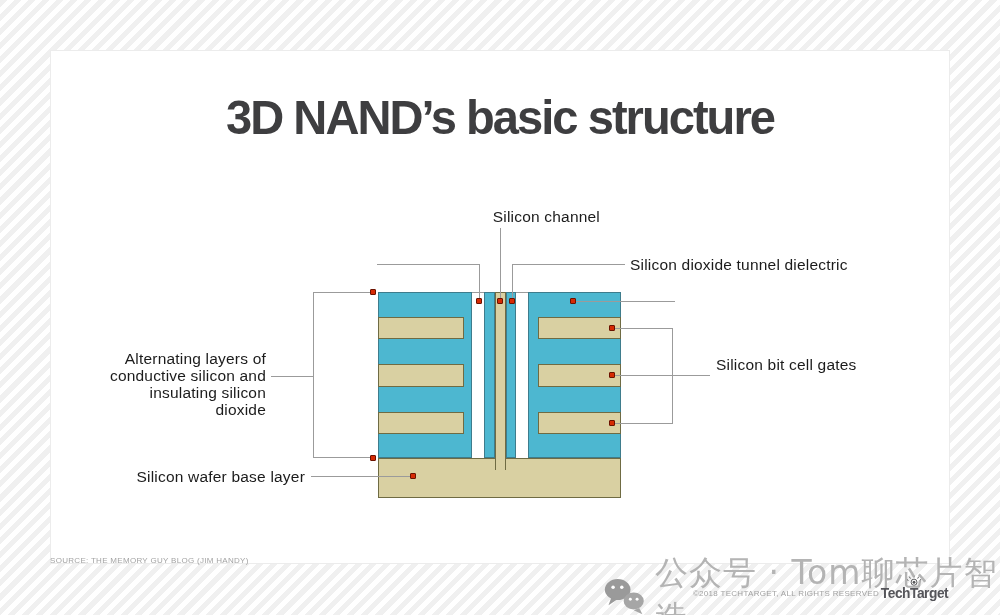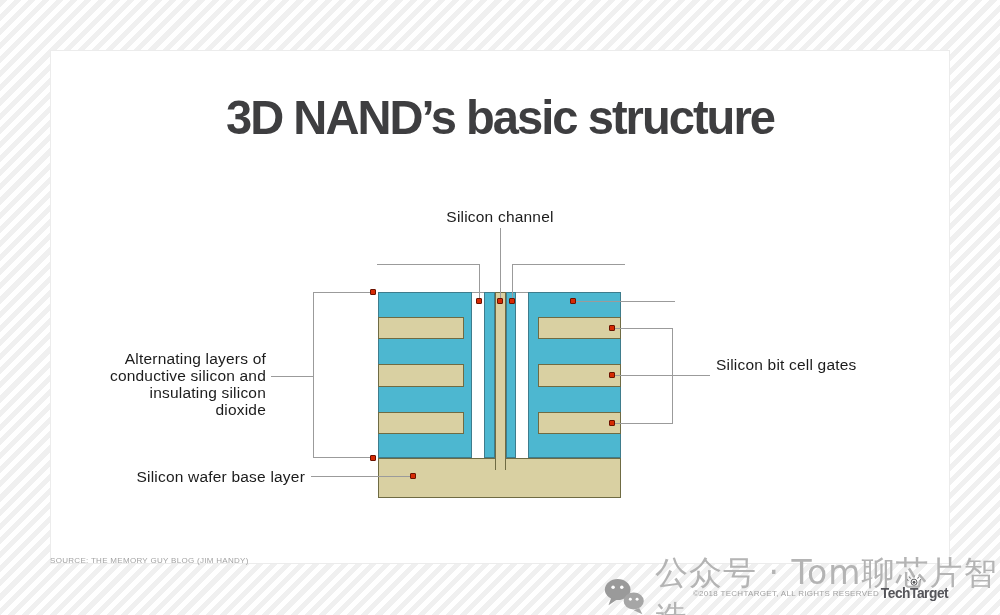--- a/index.html
+++ b/index.html
@@ -108,21 +108,22 @@
   <div class="dot" style="left:476px;top:298px;"></div>
   <div class="dot" style="left:509px;top:298px;"></div>
   <div class="dot" style="left:570px;top:298px;"></div>
   <div class="dot" style="left:609px;top:325px;"></div>
   <div class="dot" style="left:609px;top:372px;"></div>
   <div class="dot" style="left:609px;top:420px;"></div>
   <div class="dot" style="left:370px;top:289px;"></div>
   <div class="dot" style="left:370px;top:455px;"></div>
   <div class="dot" style="left:410px;top:473px;"></div>
 
-  <div class="lbl" style="left:400px;top:208px;width:200px;text-align:center;">Silicon channel</div>
+  <div class="lbl" style="left:400px;top:208px;width:200px;text-align:right;">Silicon channel</div>
+  <div class="lbl" style="left:630px;top:256px;">Silicon dioxide tunnel dielectric</div>
   <div class="lbl" style="left:716px;top:356px;">Silicon bit cell gates</div>
   <div class="lbl" style="right:695px;top:468px;">Silicon wafer base layer</div>
   <div class="lbl multi" style="right:734px;top:350px;width:175px;">
     <span>Alternating layers of</span><br>
     <span>conductive silicon and</span><br>
     <span>insulating silicon</span><br>
     <span>dioxide</span>
   </div>
 
   <div class="src">SOURCE: THE MEMORY GUY BLOG (JIM HANDY)</div>

